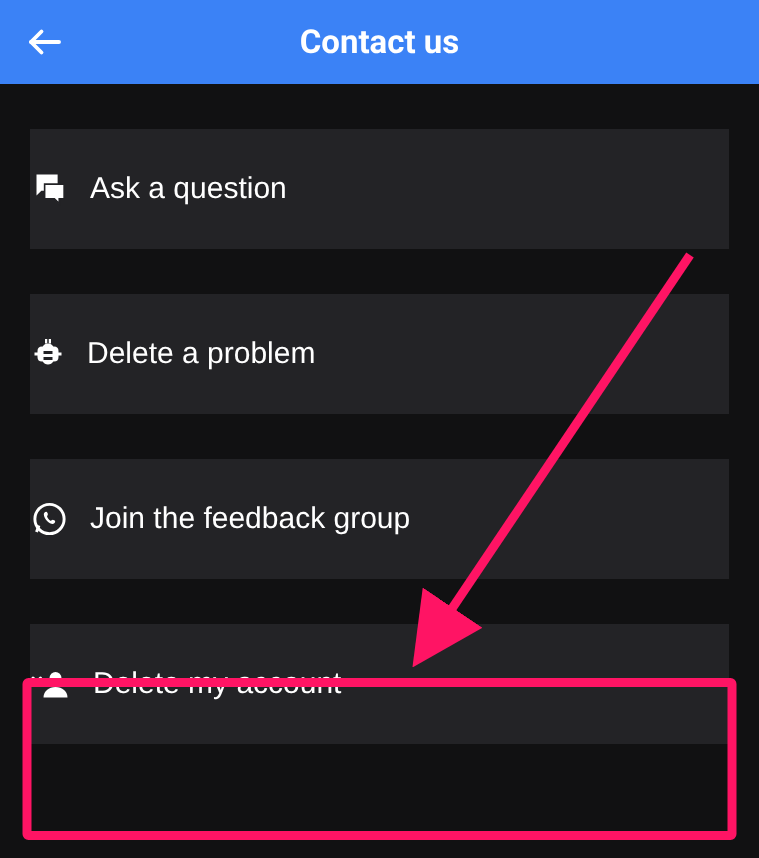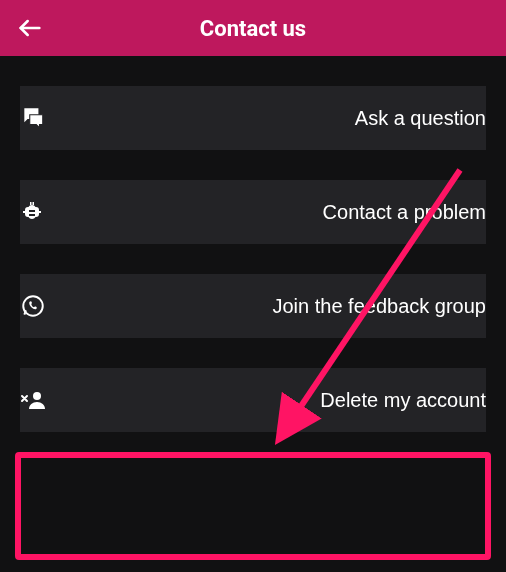--- a/index.html
+++ b/index.html
@@ -9,21 +9,21 @@
     font-family: -apple-system, BlinkMacSystemFont, "Segoe UI", Roboto, Arial, sans-serif;
     color: #fff;
     overflow: hidden;
     position: relative;
   }
   .header {
     display: flex;
     align-items: center;
     height: 56px;
     padding: 0 16px;
-    background: #be185d;
+    background: #3b82f6;
   }
   .back-btn {
     width: 36px;
     height: 36px;
     display: flex;
     align-items: center;
     justify-content: flex-start;
     cursor: pointer;
   }
   .title {
@@ -32,26 +32,26 @@
     font-size: 22px;
     font-weight: 700;
     color: #fff;
     margin-left: -36px;
   }
   .content {
     padding: 30px 20px 0 20px;
   }
   .option-btn {
     width: 100%;
-    height: 64px;
+    height: 80px;
     background: #232326;
     border: none;
     display: flex;
     align-items: center;
-    justify-content: space-between;
+    justify-content: flex-start;
     gap: 14px;
     margin-bottom: 30px;
     cursor: pointer;
   }
   .option-btn:last-child { margin-bottom: 4px; }
   .option-label {
     color: #fff;
     font-size: 20px;
     font-weight: 400;
   }
@@ -105,21 +105,21 @@
   </button>
 
   <button class="option-btn">
     <span class="icon-wrap">
       <svg width="24" height="24" viewBox="0 0 24 24" fill="#fff">
         <path d="M12 5c-1.5 0-2.8.8-3.5 2H8c-2 0-3 1-3 3v1H3v2h2v1c0 2 1 3 3 3h.5c.7 1.2 2 2 3.5 2s2.8-.8 3.5-2H16c2 0 3-1 3-3v-1h2v-2h-2v-1c0-2-1-3-3-3h-.5C14.8 5.8 13.5 5 12 5zm-3 5h6v2H9v-2zm0 4h6v2H9v-2z"></path>
         <rect x="10" y="2" width="1.5" height="3" fill="#fff"></rect>
         <rect x="12.5" y="2" width="1.5" height="3" fill="#fff"></rect>
       </svg>
     </span>
-    <span class="option-label">Contact a problem</span>
+    <span class="option-label">Delete a problem</span>
   </button>
 
   <button class="option-btn">
     <span class="icon-wrap">
       <svg width="26" height="26" viewBox="0 0 24 24" fill="none" stroke="#fff" stroke-width="1.8">
         <circle cx="12" cy="12" r="9"></circle>
         <path d="M8.5 9c0-.5.5-1.5 1.5-1.5.5 0 1 1 1 1.5s-.5 1-.5 1.5 1 2 2 2.5c.5.3 1-.5 1.5-.5s1.5.5 1.5 1c0 1-1 1.5-1.5 1.5-2 0-5.5-3-5.5-6z" fill="#fff" stroke="none"></path>
         <path d="M4 20l1.5-4" stroke="#fff"></path>
       </svg>
     </span>

